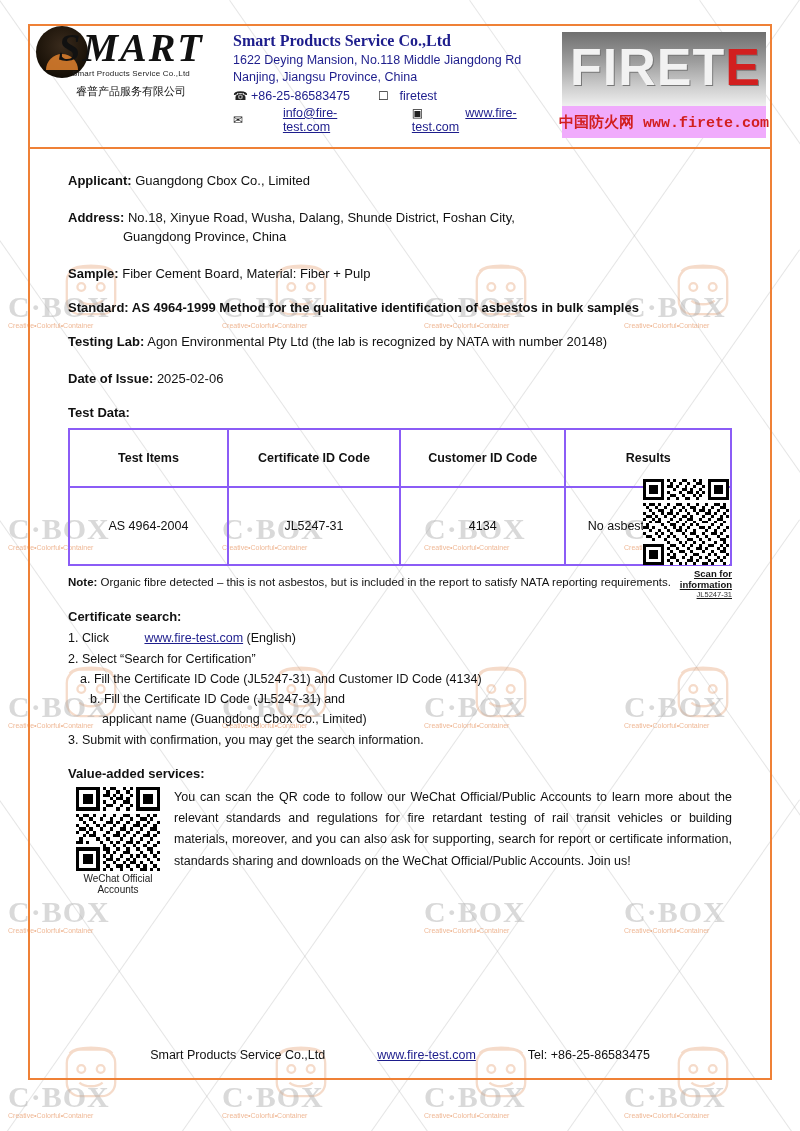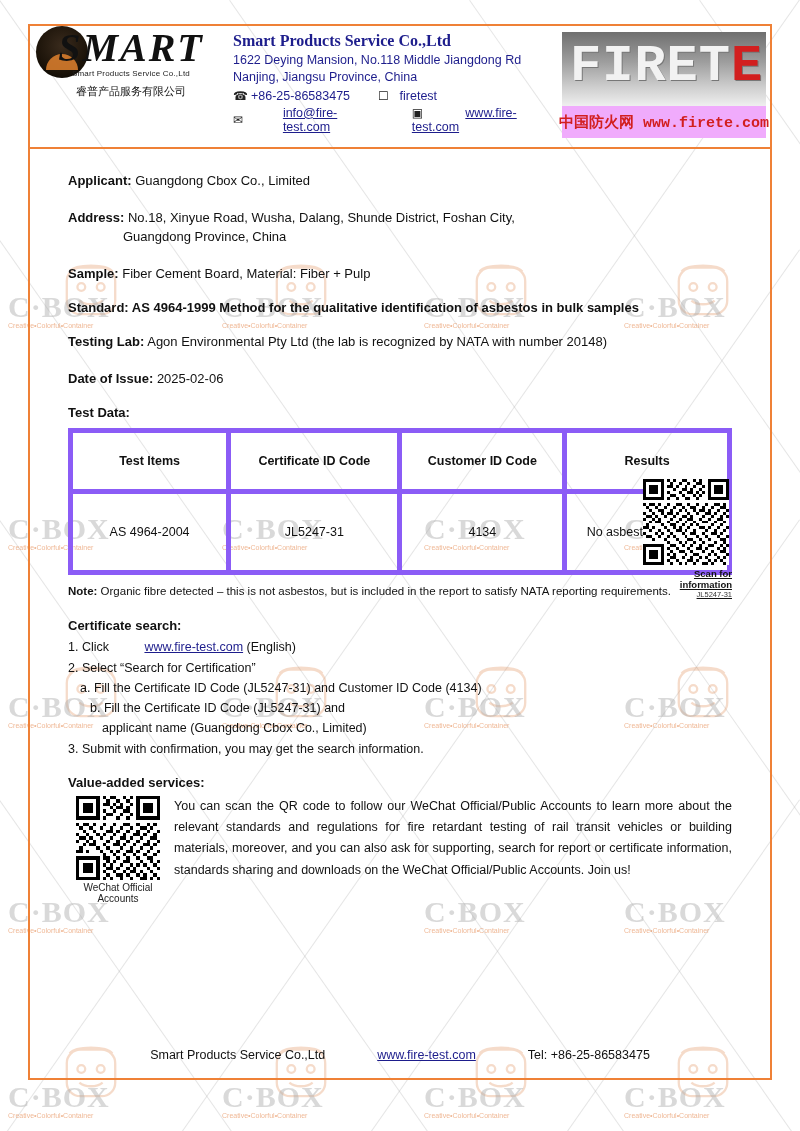--- a/index.html
+++ b/index.html
@@ -180,21 +180,21 @@
   .firete-top {
     position: relative;
     height: 74px;
     background: linear-gradient(180deg,#6f6f6f 0%, #9d9d9d 40%, #cfcfcf 75%, #efefef 100%);
     overflow: hidden;
   }
   .firete-word {
     position: absolute;
     left: 8px;
     top: 4px;
-    font-family: Liberation Mono, monospace;
+    font-family: Liberation Sans, sans-serif;
     font-weight: bold;
     font-size: 52px;
     letter-spacing: 1px;
     color: #f2f2f2;
     text-shadow: 1px 1px 0 #777;
     line-height: 1.2;
   }
   .firete-word .red {
     color: #d21f1f;
   }
@@ -235,21 +235,21 @@
     font-weight: bold;
     margin-bottom: 8px;
   }
 
   table.tdata {
     border-collapse: collapse;
     width: 100%;
     background: transparent;
   }
   table.tdata th, table.tdata td {
-    border: 5px solid #8b5cf6;
+    border: 2px solid #8b5cf6;
     text-align: center;
     font-size: 12.5px;
     padding: 10px 4px;
   }
   table.tdata th {
     font-weight: bold;
     height: 36px;
   }
   table.tdata td {
     height: 56px;

